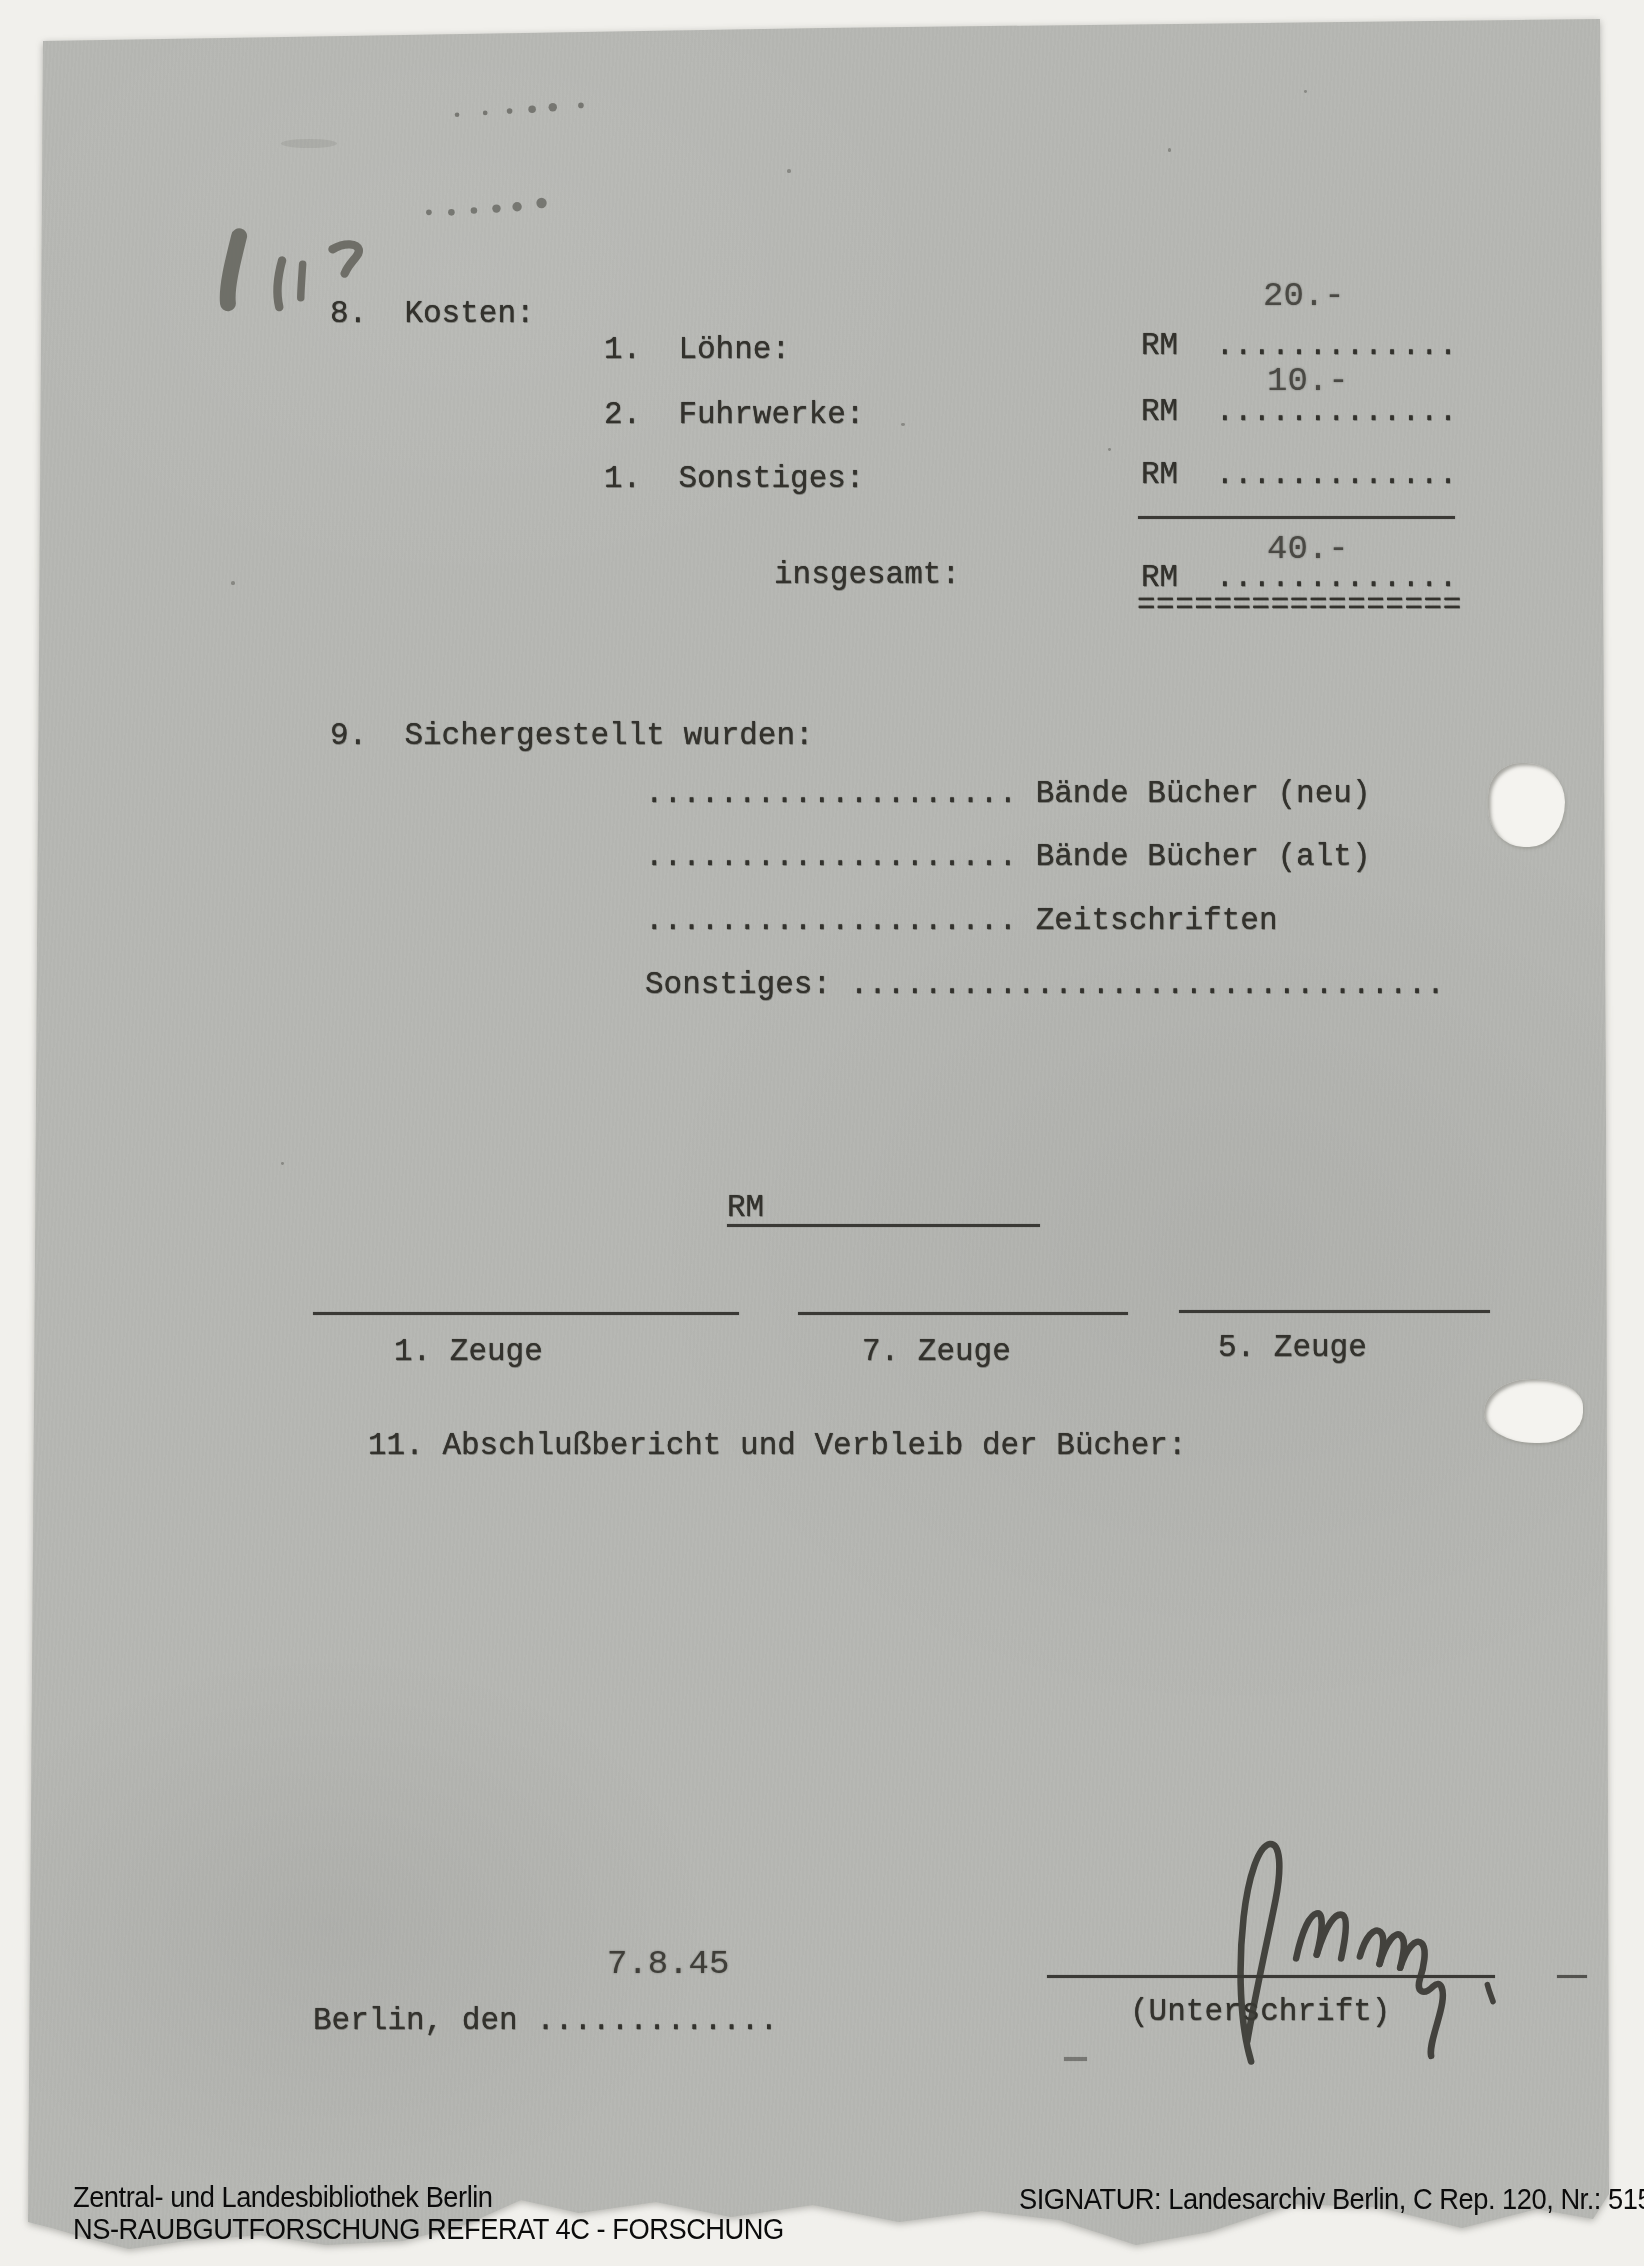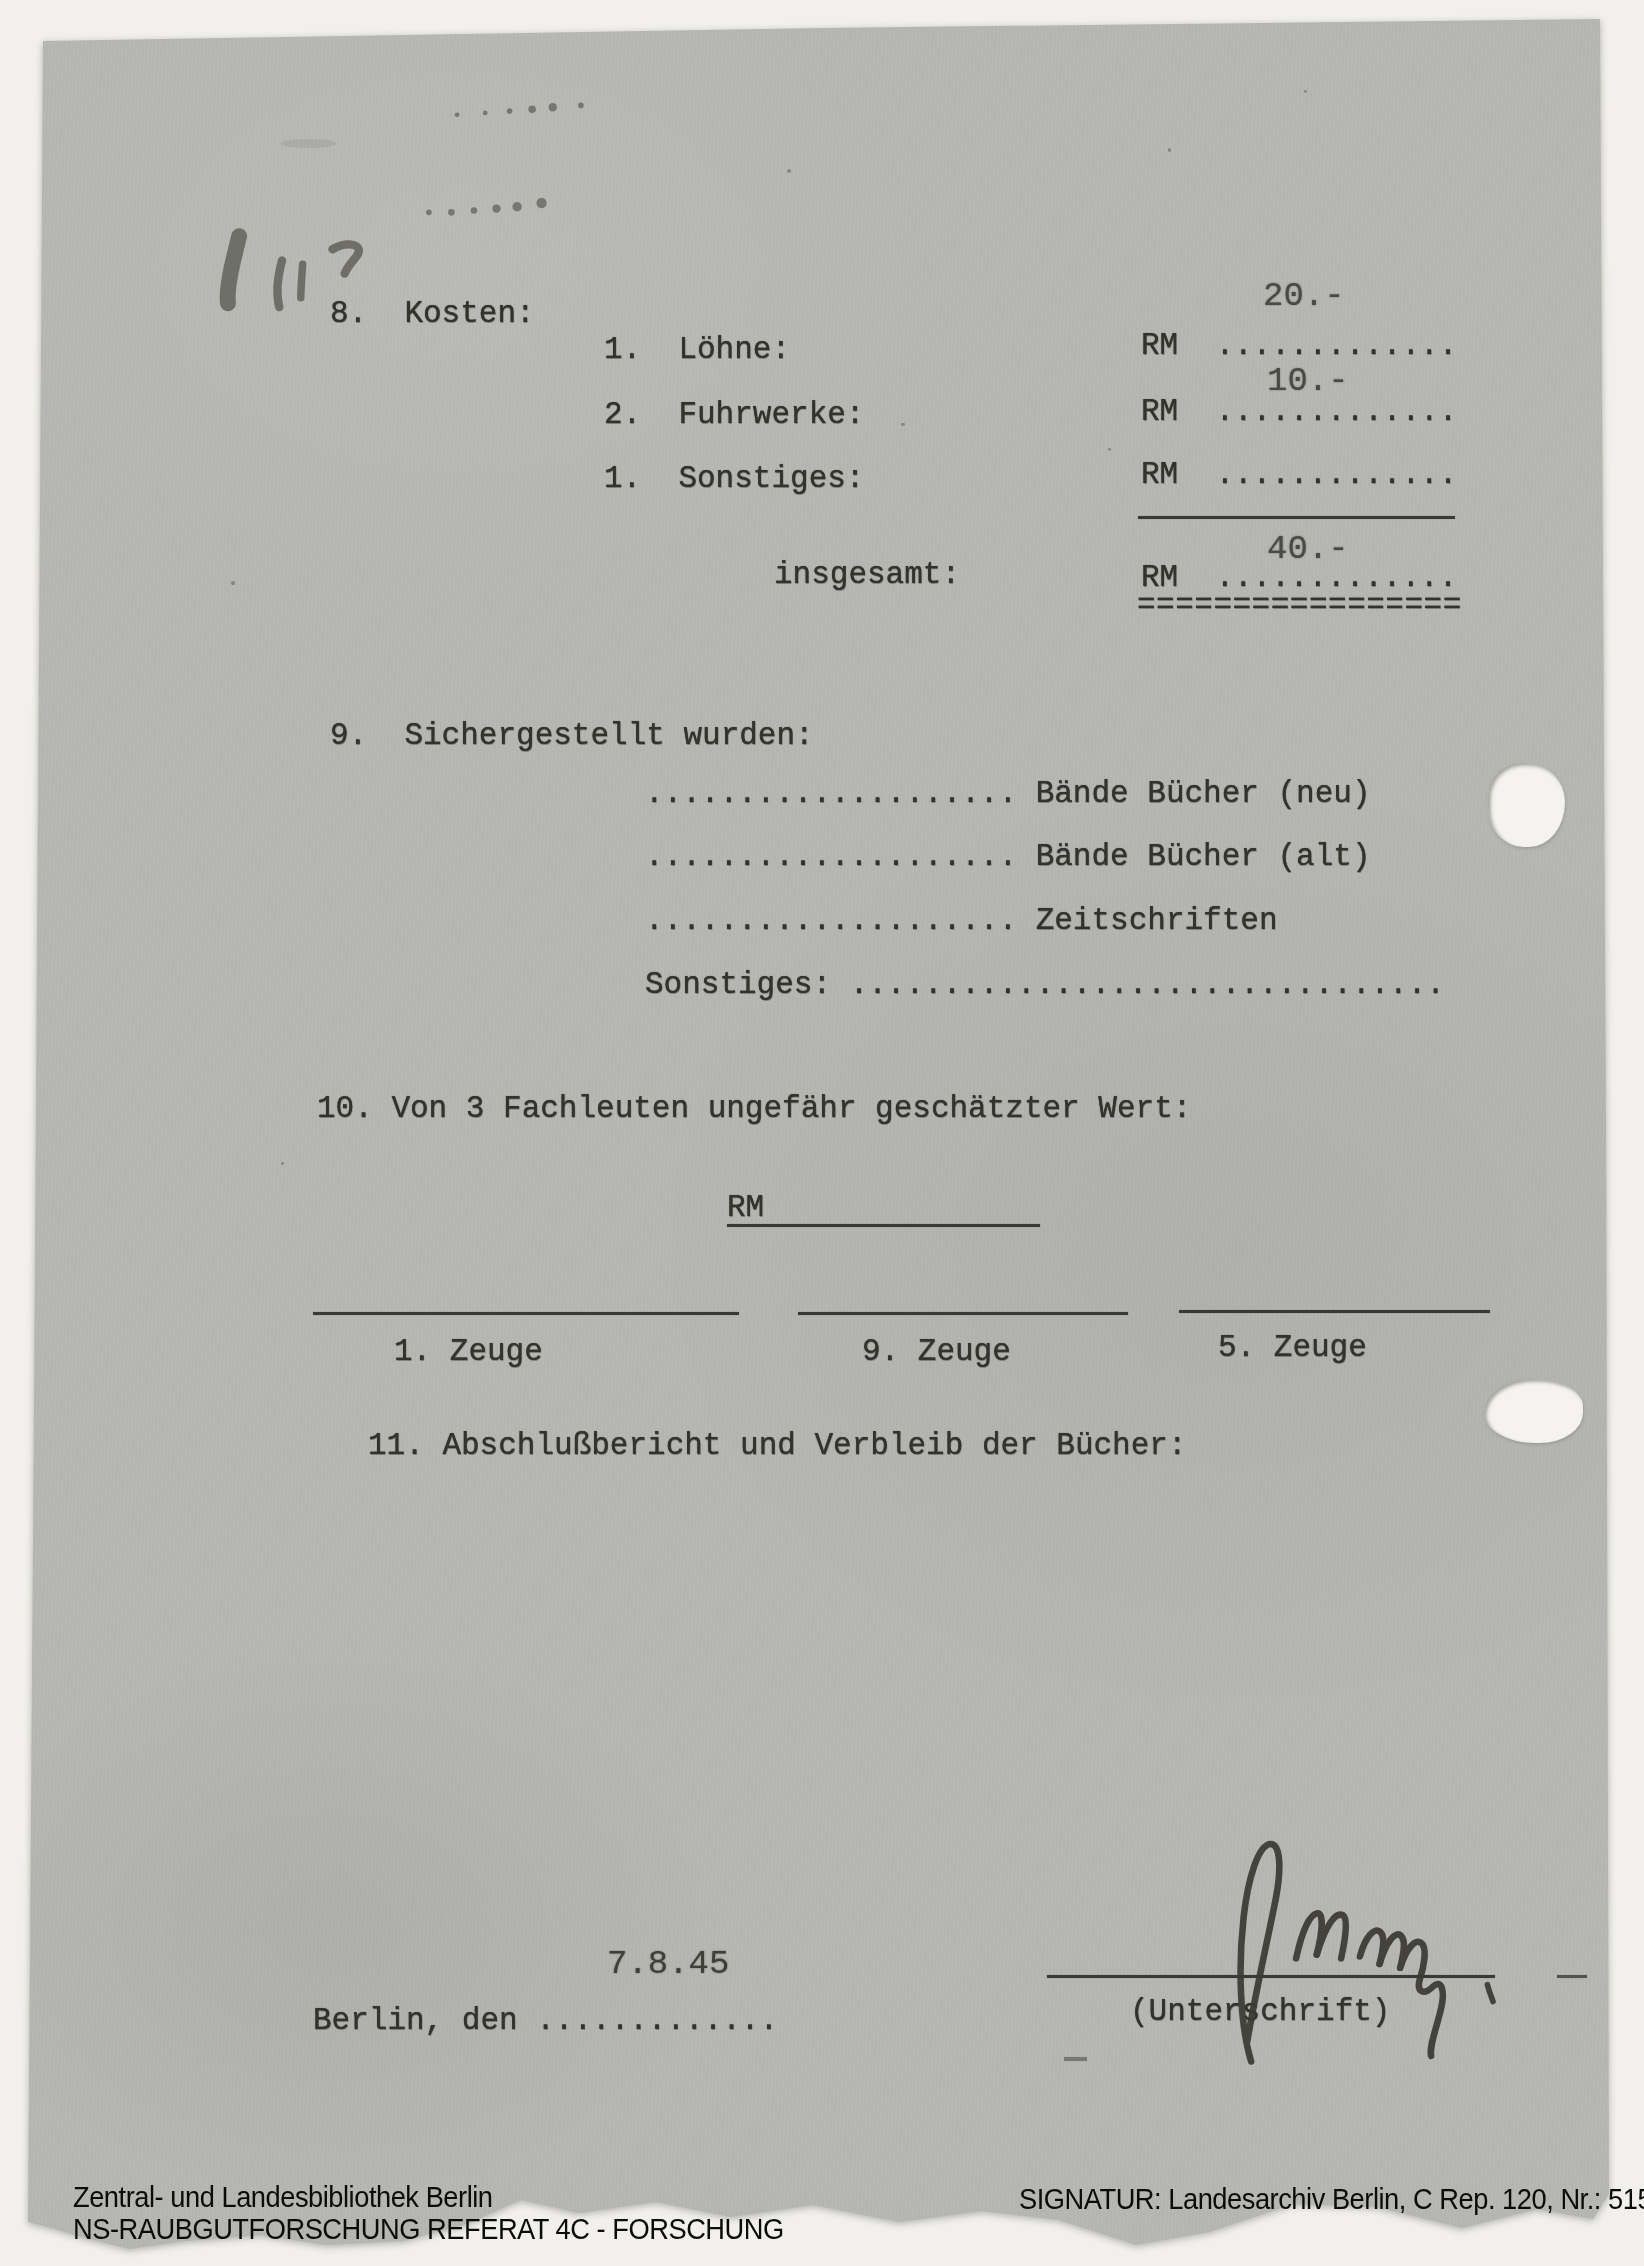--- a/index.html
+++ b/index.html
@@ -94,29 +94,28 @@
   <div class="typed-val" style="left:1267px;top:530px;">40.-</div>
   <div class="tw" style="left:1141px;top:560px;">RM  .............</div>
   <div class="tw" style="left:1137px;top:587px;letter-spacing:0.5px;">=================</div>
 
   <div class="tw" style="left:330px;top:682px;margin-top:36px;">9.  Sichergestellt wurden:</div>
   <div class="tw" style="left:645px;top:776px;">.................... Bände Bücher (neu)</div>
   <div class="tw" style="left:645px;top:839px;text-align:right;">.................... Bände Bücher (alt)</div>
   <div class="tw" style="left:645px;top:903px;">.................... Zeitschriften</div>
   <div class="tw" style="left:645px;top:967px;">Sonstiges: ................................</div>
 
-  <div class="tw" style="left:317px;top:1091px;">10. Von 3 Fachleuten ungefähr geschätzter Wert:</div>
   <div class="tw" style="left:727px;top:1190px;">RM</div>
   <div class="rule" style="left:727px;top:1224px;width:313px;"></div>
 
   <div class="rule" style="left:313px;top:1312px;width:426px;"></div>
   <div class="rule" style="left:798px;top:1312px;width:330px;"></div>
   <div class="rule" style="left:1179px;top:1310px;width:311px;"></div>
   <div class="tw" style="left:394px;top:1334px;">1. Zeuge</div>
-  <div class="tw" style="left:862px;top:1334px;">9. Zeuge</div>
+  <div class="tw" style="left:862px;top:1334px;">7. Zeuge</div>
   <div class="tw" style="left:1218px;top:1330px;">5. Zeuge</div>
 
   <div class="tw" style="left:324px;top:1428px;margin-left:44px;">11. Abschlußbericht und Verbleib der Bücher:</div>
 
   <div class="typed-val" style="left:607px;top:1945px;color:#3f3e39;">7.8.45</div>
   <div class="tw" style="left:313px;top:2003px;">Berlin, den .............</div>
 
   <div class="rule" style="left:1047px;top:1975px;width:448px;"></div>
   <div class="rule" style="left:1557px;top:1975px;width:30px;opacity:.8;"></div>
   <div class="rule" style="left:1064px;top:2057px;width:22.5px;height:3.7px;opacity:.5;"></div>

